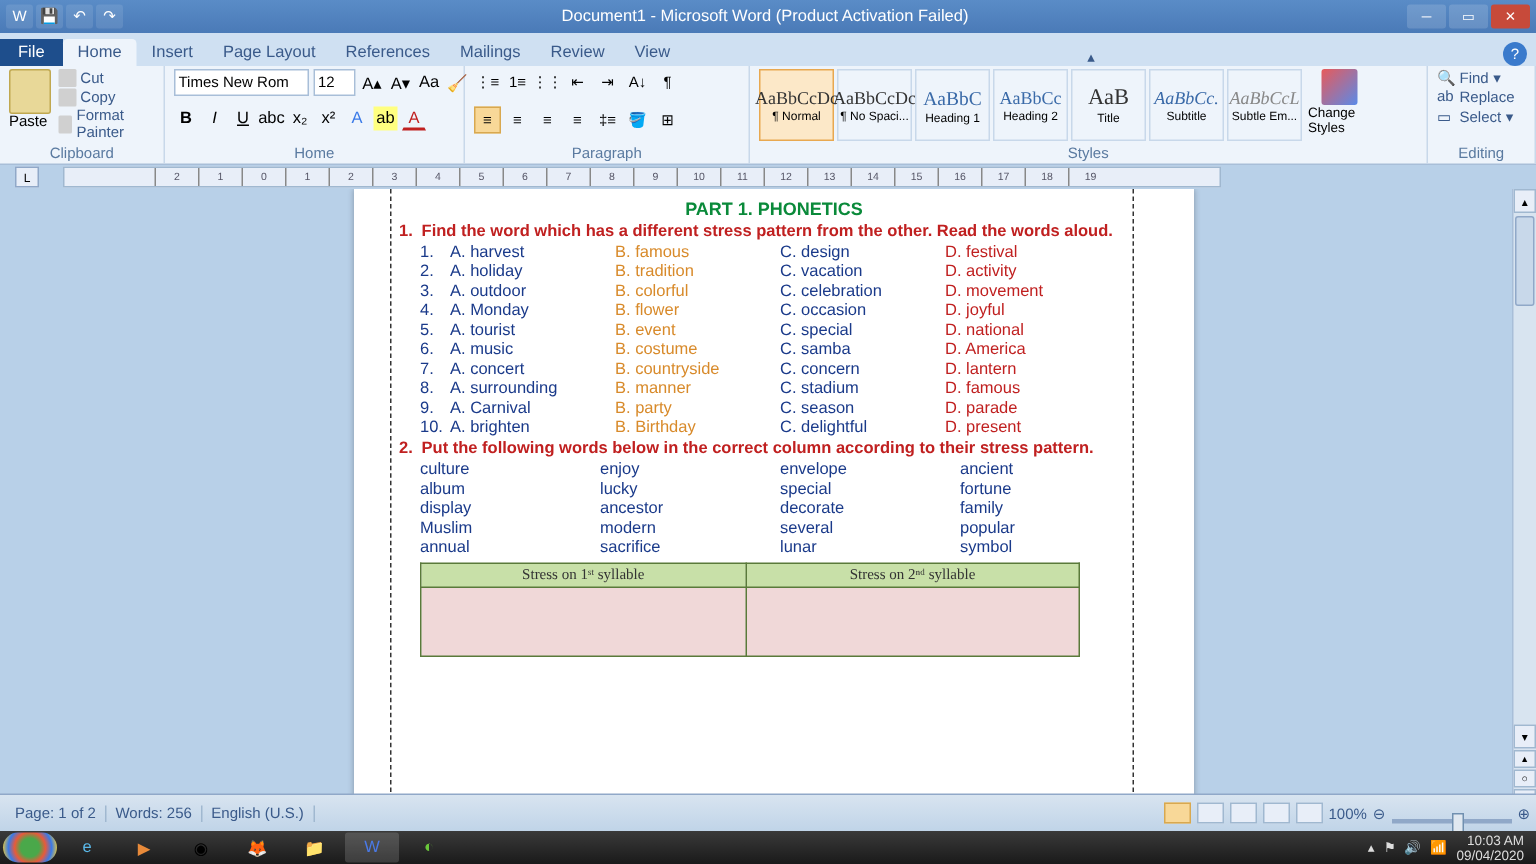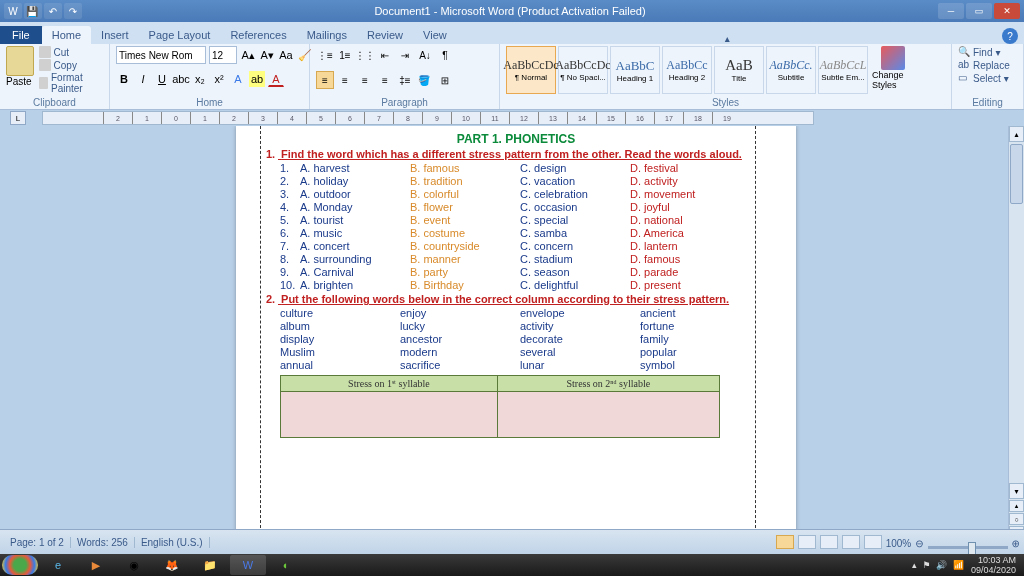--- a/index.html
+++ b/index.html
@@ -68,21 +68,21 @@
 .ruler .marks { position: absolute; left: 60px; top: 0; right: 0; display: flex; }
 .ruler .mark { width: 29px; text-align: center; color: #556; border-left: 1px solid #888; height: 14px; line-height: 14px; }
 
 
 .docwrap { position: absolute; top: 126px; bottom: 38px; left: 0; right: 16px; background: #b8d0e8; overflow: hidden; display: flex; justify-content: center; }
 .page { width: 560px; background: white; box-shadow: 0 0 4px rgba(0,0,0,0.3); padding: 6px 30px 20px 30px; font-family: 'Times New Roman', serif; font-size: 11px; color: #1a3a8a; position: relative; margin-left: 24px; }
 .page::before, .page::after { content: ''; position: absolute; top: 0; bottom: 0; border-left: 1px dashed #333; }
 .page::before { left: 24px; } .page::after { right: 40px; }
 
 .part { color: #0a8a3a; font-weight: bold; text-align: center; font-size: 12px; }
-.instr { color: #c02020; font-weight: bold; font-size: 11px; margin: 2px 0; text-decoration: underline; }
+.instr { color: #c02020; font-weight: bold; font-size: 11px; margin: 2px 0; }
 .num { color: #c02020; font-weight: bold; display: inline-block; width: 12px; }
 .qrow { display: flex; margin: 1px 0 1px 14px; font-size: 11px; }
 .qn { width: 20px; color: #1a3a8a; }
 .qa { width: 110px; color: #1a3a8a; }
 .qb { width: 110px; color: #d88a2a; }
 .qc { width: 110px; color: #1a3a8a; }
 .qd { width: 110px; color: #c02020; }
 .wrow { display: flex; margin: 1px 0 1px 14px; font-size: 11px; color: #1a3a8a; }
 .wrow span { width: 120px; }
 
@@ -390,21 +390,21 @@
     <div id="words">
         <div class="wrow">
           <span>culture</span>
           <span>enjoy</span>
           <span>envelope</span>
           <span>ancient</span>
         </div>
         <div class="wrow">
           <span>album</span>
           <span>lucky</span>
-          <span>activity</span>
+          <span>special</span>
           <span>fortune</span>
         </div>
         <div class="wrow">
           <span>display</span>
           <span>ancestor</span>
           <span>decorate</span>
           <span>family</span>
         </div>
         <div class="wrow">
           <span>Muslim</span>

